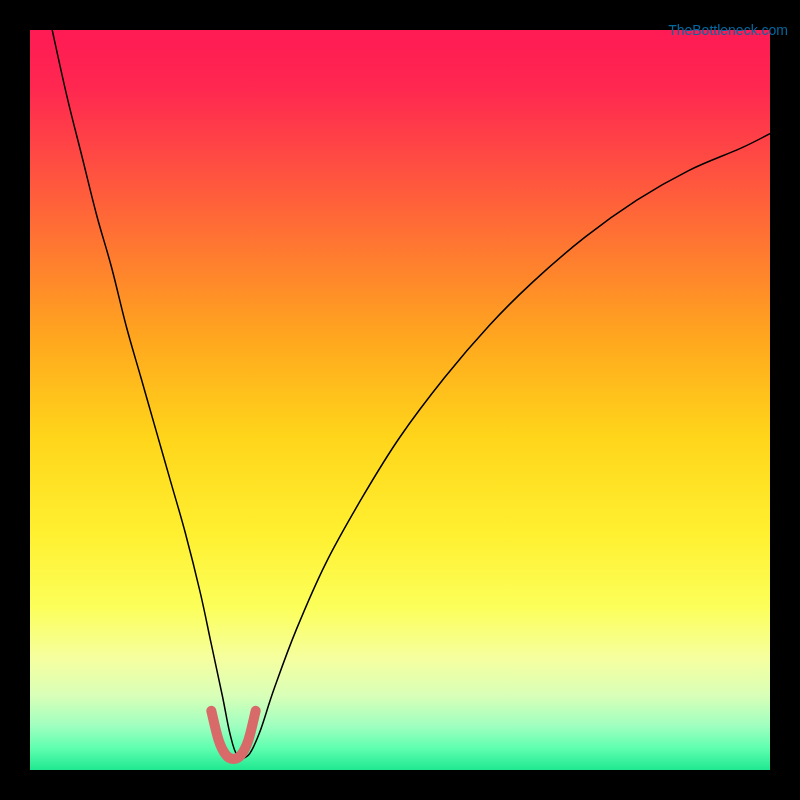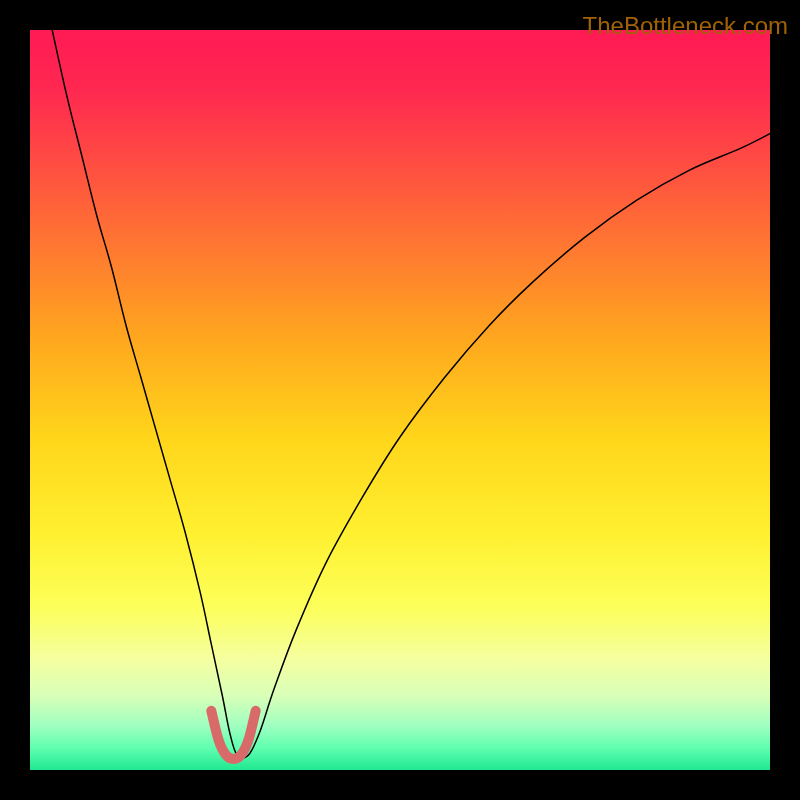--- a/index.html
+++ b/index.html
@@ -6,24 +6,24 @@
     margin: 0;
     padding: 0;
     width: 800px;
     height: 800px;
     background: #000;
     position: relative;
     font-family: Arial, sans-serif;
   }
   .watermark {
     position: absolute;
-    top: 12px;
+    top: 22px;
     right: 12px;
-    color: #a16207;
-    font-size: 24px;
+    color: #0369a1;
+    font-size: 14px;
     font-weight: 500;
     z-index: 10;
   }
   .plot-area {
     position: absolute;
     top: 30px;
     left: 30px;
     width: 740px;
     height: 740px;
     overflow: hidden;

